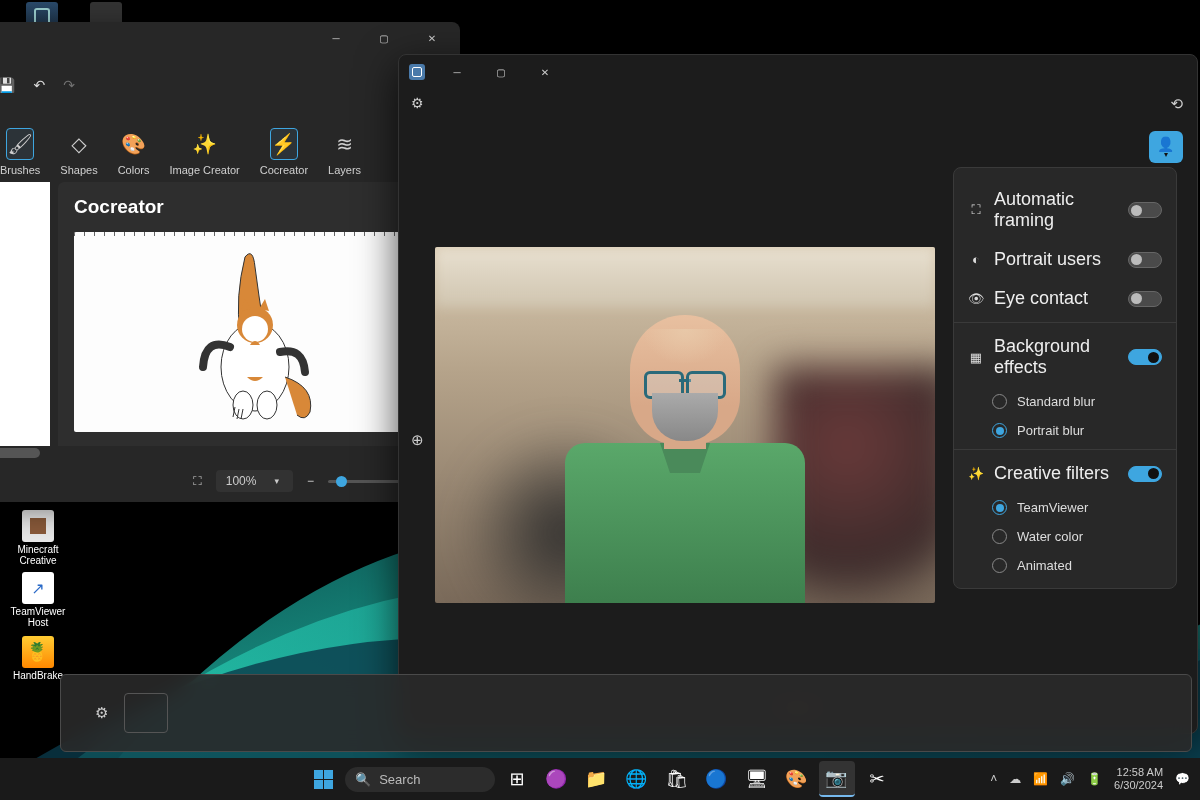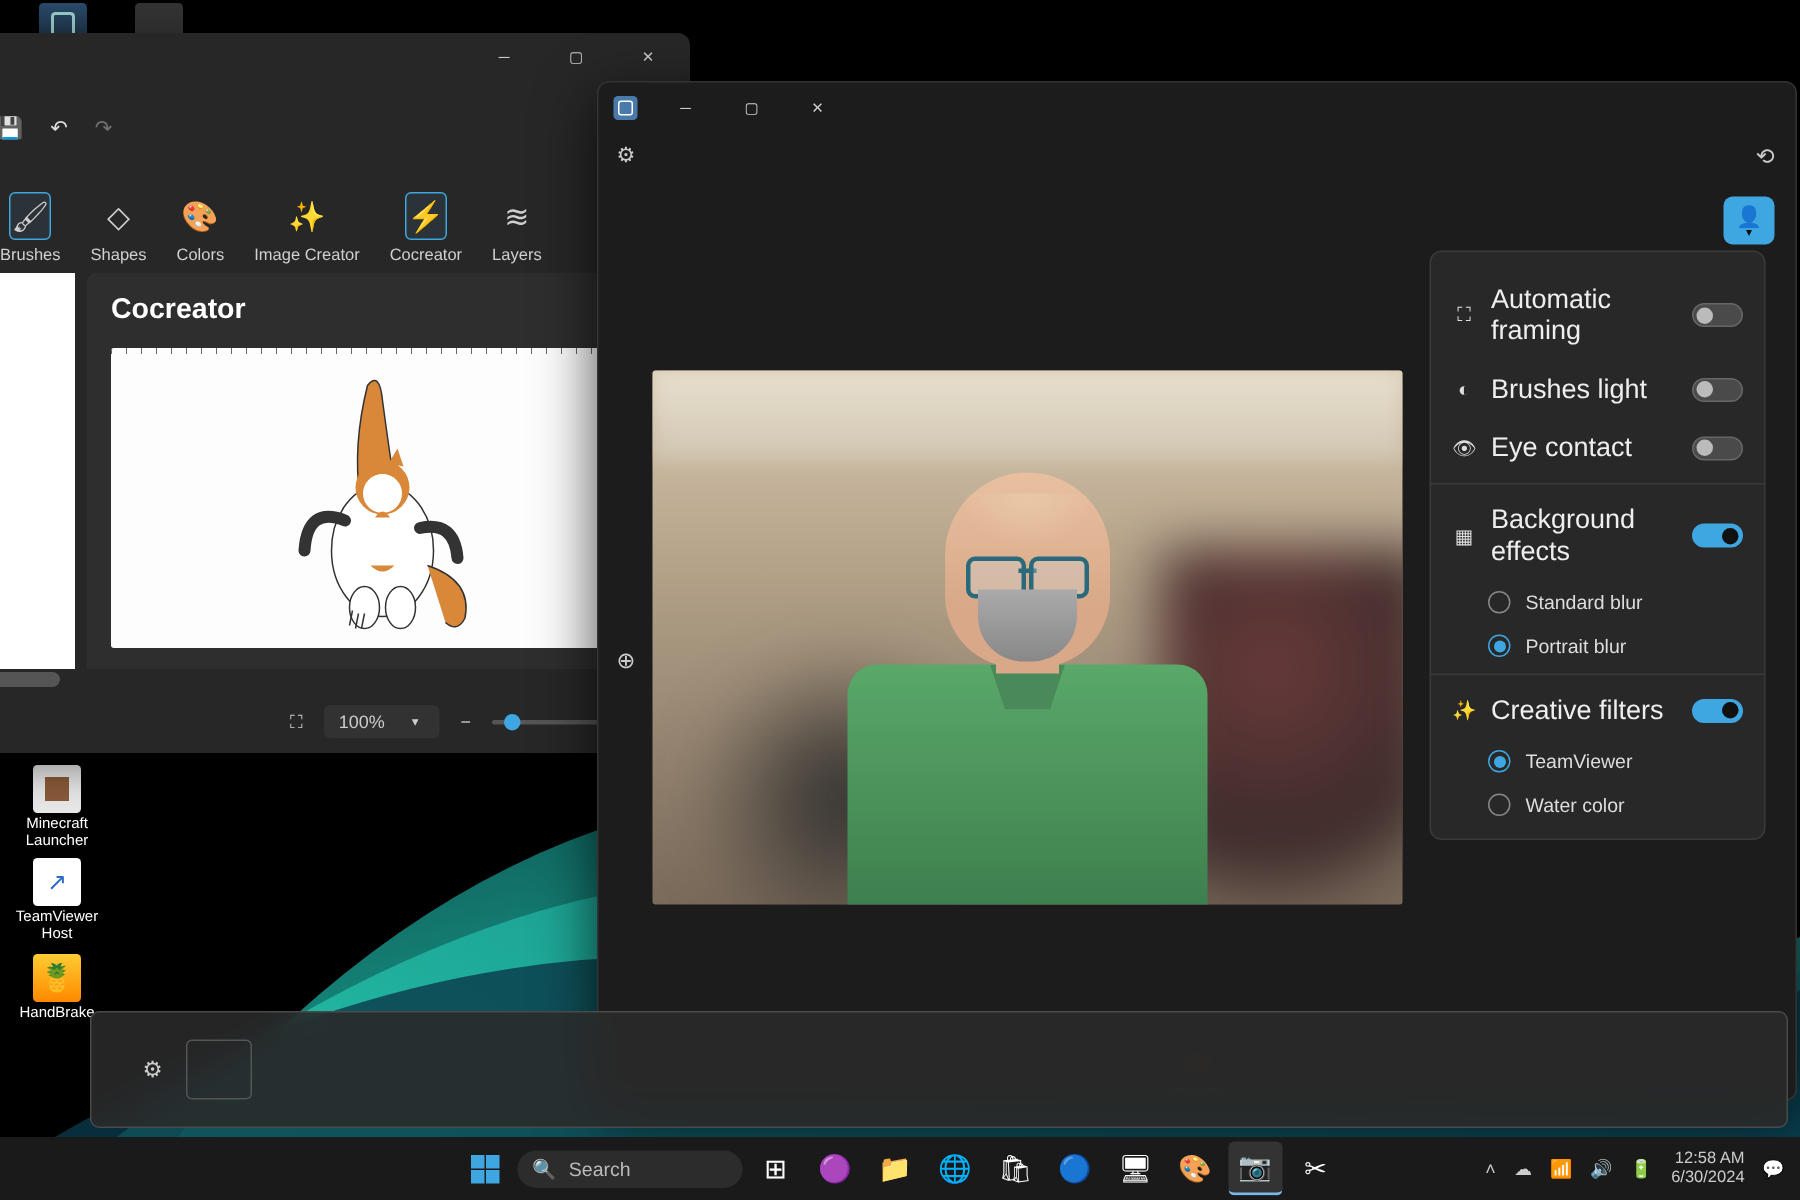--- a/index.html
+++ b/index.html
@@ -143,21 +143,21 @@
       <path d="M 0 320 Q 350 100 680 220 T 1200 200 L 1200 320 Z" fill="#0a3a4a" opacity=".8"></path>
     </svg>
   </div>
 
   <div class="desktop-icon recycle" style="left:12px;top:2px">
       <div class="ico"></div>
     </div>
   <div class="desktop-icon gimp" style="left:76px;top:2px">
       <div class="ico"></div>
     </div>
-  <div class="desktop-icon minecraft" style="left:8px;top:510px"><div class="ico"></div><span>Minecraft Launcher</span></div>
+  <div class="desktop-icon minecraft" style="left:8px;top:510px"><div class="ico"></div><span>Minecraft Creative</span></div>
   <div class="desktop-icon tv" style="left:8px;top:572px"><div class="ico"></div><span>TeamViewer Host</span></div>
   <div class="desktop-icon hb" style="left:8px;top:636px"><div class="ico"></div><span>HandBrake</span></div>
 
   <div class="paint-win">
     <div class="paint-titlebar">
       <div class="titlebar-btn">─</div>
       <div class="titlebar-btn">▢</div>
       <div class="titlebar-btn close">✕</div>
     </div>
     <div class="paint-quick">
@@ -274,21 +274,21 @@
 
       <div class="fx-panel">
 
         <div class="fx-row">
           <span class="glyph">⛶</span>
           <span class="txt">Automatic framing</span>
           <div class="toggle"></div>
         </div>
         <div class="fx-row">
           <span class="glyph">◐</span>
-          <span class="txt">Brushes light</span>
+          <span class="txt">Portrait users</span>
           <div class="toggle"></div>
         </div>
         <div class="fx-row">
           <span class="glyph">👁</span>
           <span class="txt">Eye contact</span>
           <div class="toggle"></div>
         </div>
         <div class="fx-sep"></div>
         <div class="fx-row">
           <span class="glyph">▦</span>
@@ -309,20 +309,24 @@
           <span class="txt">Creative filters</span>
           <div class="toggle on"></div>
         </div>
         <div class="fx-sub">
           <div class="radio on"></div>
           <span>TeamViewer</span>
         </div>
         <div class="fx-sub">
           <div class="radio"></div>
           <span>Water color</span>
+        </div>
+        <div class="fx-sub">
+          <div class="radio"></div>
+          <span>Animated</span>
         </div>
       </div>
     </div>
   </div>
 
   <div class="caption-bar">
     <div class="caption-gear">⚙</div>
     <div class="caption-box"></div>
   </div>
 

